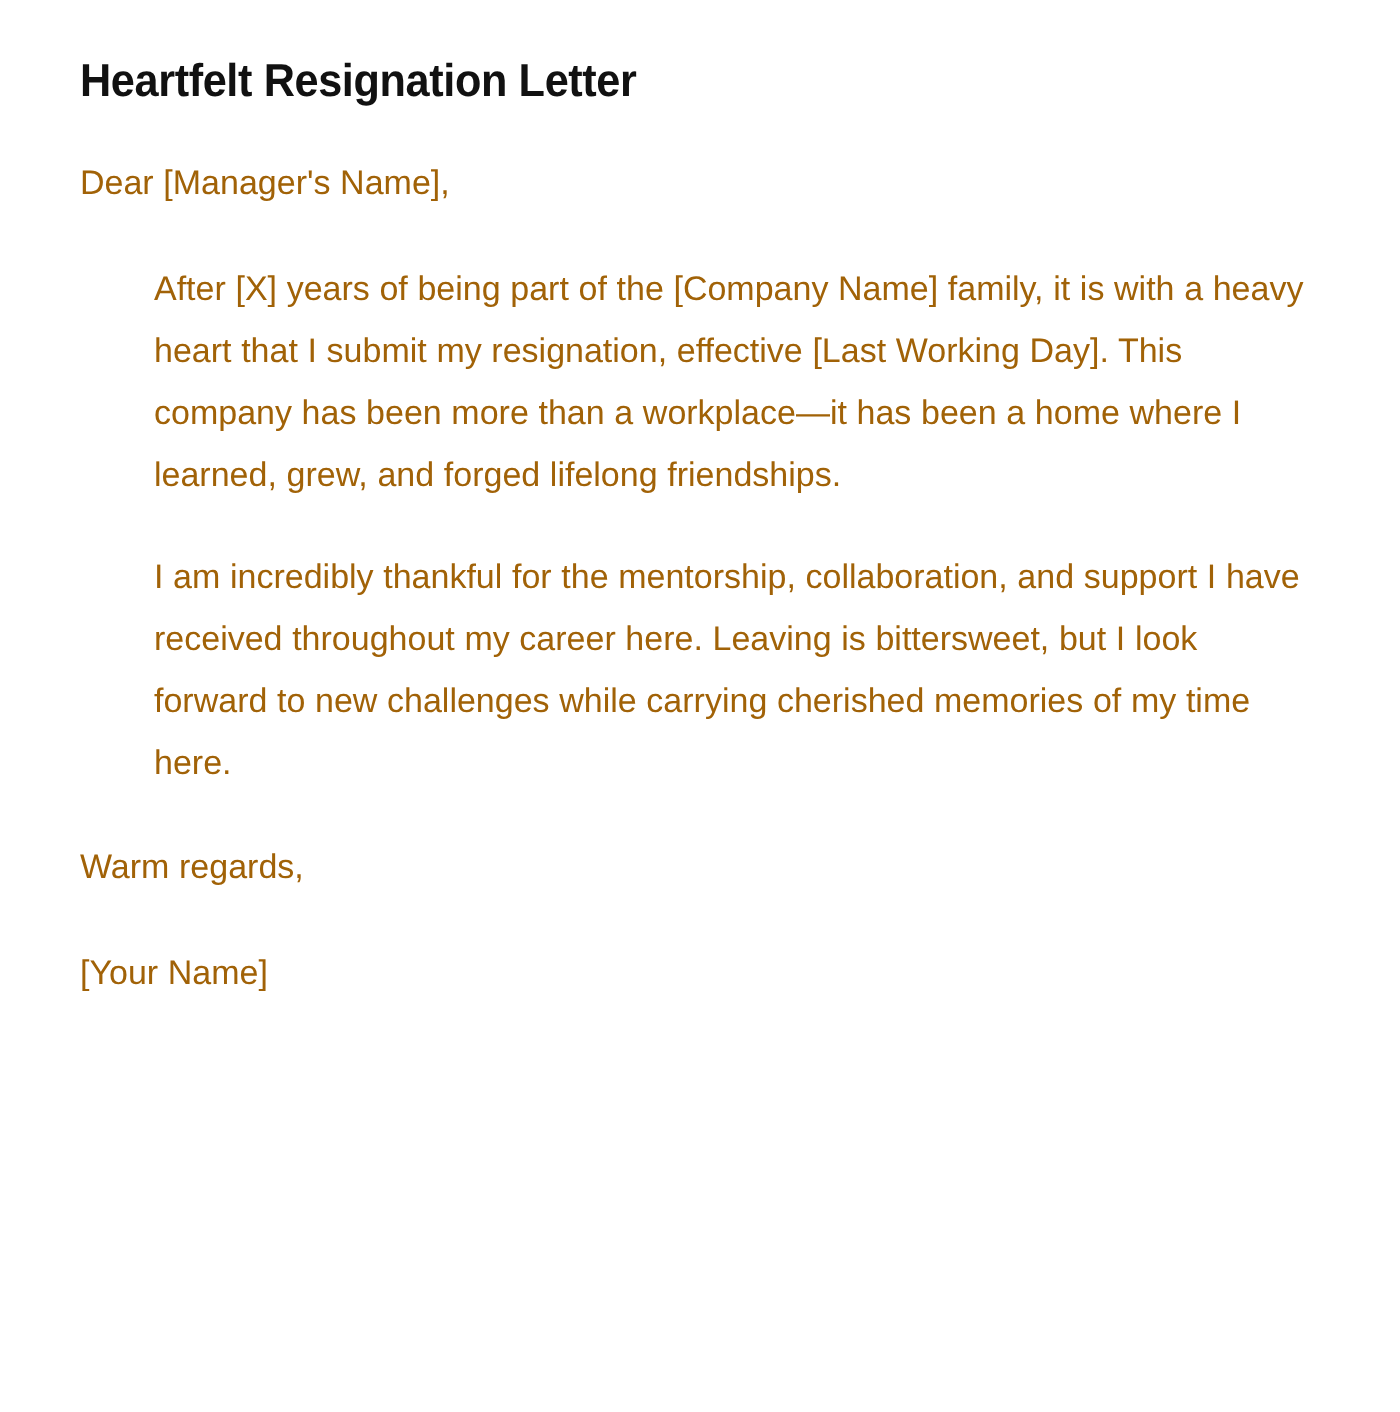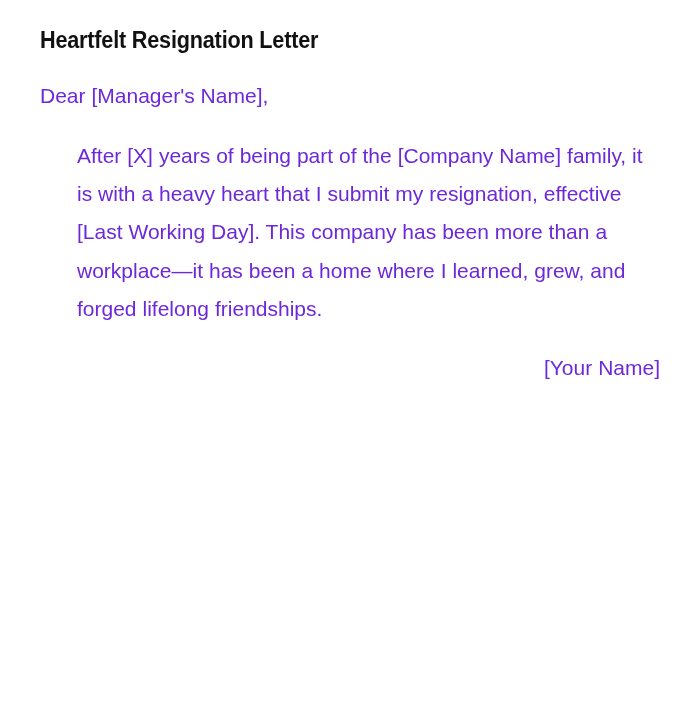--- a/index.html
+++ b/index.html
@@ -36,53 +36,54 @@
     transform: scaleX(0.94);
     transform-origin: left center;
     white-space: nowrap;
   }
 
   .salutation,
   .body-paragraph,
   .closing,
   .signature {
     font-family: "Liberation Sans", sans-serif;
-    font-size: 21px;
+    font-size: 17px;
     font-weight: 400;
     line-height: 1.82;
-    color: #6d28d9;
+    color: #a16207;
     margin: 0 0 22px 0;
     max-width: 622px;
     text-align: left;
     word-spacing: 0.1px;
   }
 
   .body-paragraph {
     margin-bottom: 21px;
     margin-left: 37px;
   }
 
   .closing {
     margin-bottom: 22px;
   }
 
   .signature {
     margin-bottom: 0;
-    text-align: right;
   }
 </style>
 </head>
 <body>
 
 <div class="letter">
 
   <h1 class="letter-title">Heartfelt Resignation Letter</h1>
 
   <p class="salutation">Dear [Manager's Name],</p>
 
   <p class="body-paragraph">After [X] years of being part of the [Company Name] family, it is with a heavy heart that I submit my resignation, effective [Last Working Day]. This company has been more than a workplace—it has been a home where I learned, grew, and forged lifelong friendships.</p>
 
+  <p class="body-paragraph">I am incredibly thankful for the mentorship, collaboration, and support I have received throughout my career here. Leaving is bittersweet, but I look forward to new challenges while carrying cherished memories of my time here.</p>
 
 
+  <p class="closing">Warm regards,</p>
 
   <p class="signature">[Your Name]</p>
 
 </div>
 
 </body></html>

